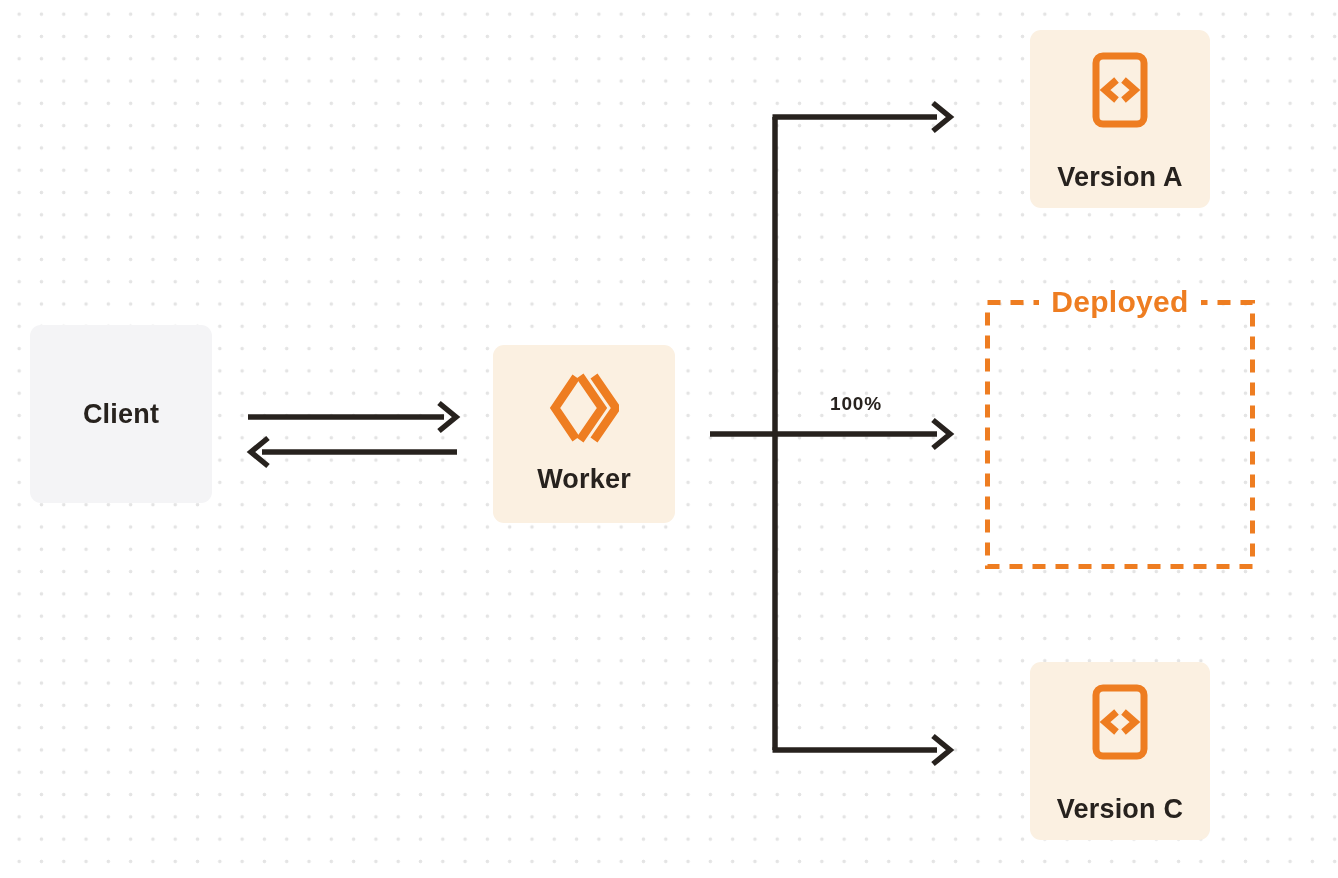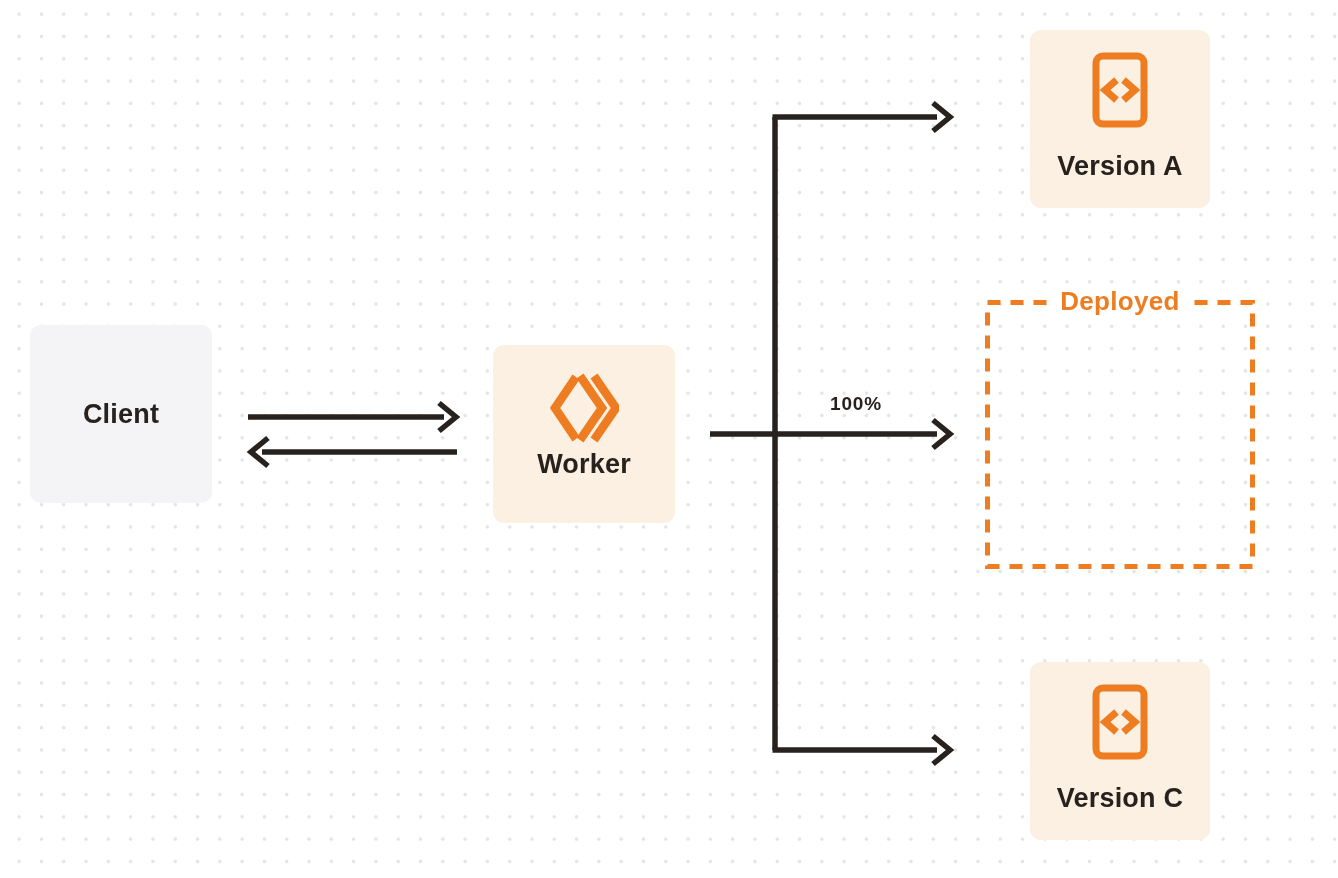--- a/index.html
+++ b/index.html
@@ -37,30 +37,30 @@
     width: 182px; height: 178px;
     background: #f4f4f6;
   }
   .worker-node {
     left: 493px; top: 345px;
     width: 182px; height: 178px;
     background: #fbf0e1;
     justify-content: flex-start;
     padding-top: 27px;
     box-sizing: border-box;
-    gap: 1px;
+    gap: 16px;
   }
   .version-node {
     left: 1030px;
     width: 180px; height: 178px;
     background: #fbf0e1;
     justify-content: flex-start;
     padding-top: 22px;
     box-sizing: border-box;
-    gap: 19px;
+    gap: 30px;
   }
   .version-a { top: 30px; }
   .version-b { top: 345px; }
   .version-c { top: 662px; }
 
   .overlay-svg {
     position: absolute;
     left: 0; top: 0;
     width: 1338px; height: 878px;
     pointer-events: none;
@@ -85,21 +85,21 @@
     left: 987px; top: 286px;
     width: 266px;
     text-align: center;
   }
   .deployed-label {
     display: inline-block;
     background: #ffffff;
     padding: 0 12px;
     color: #ee7d21;
     font-weight: 700;
-    font-size: 26px;
+    font-size: 30px;
     line-height: 31px;
     letter-spacing: 0.3px;
   }
 </style>
 </head>
 <body>
 
 <div class="canvas">
 
   <div class="node client-node">

